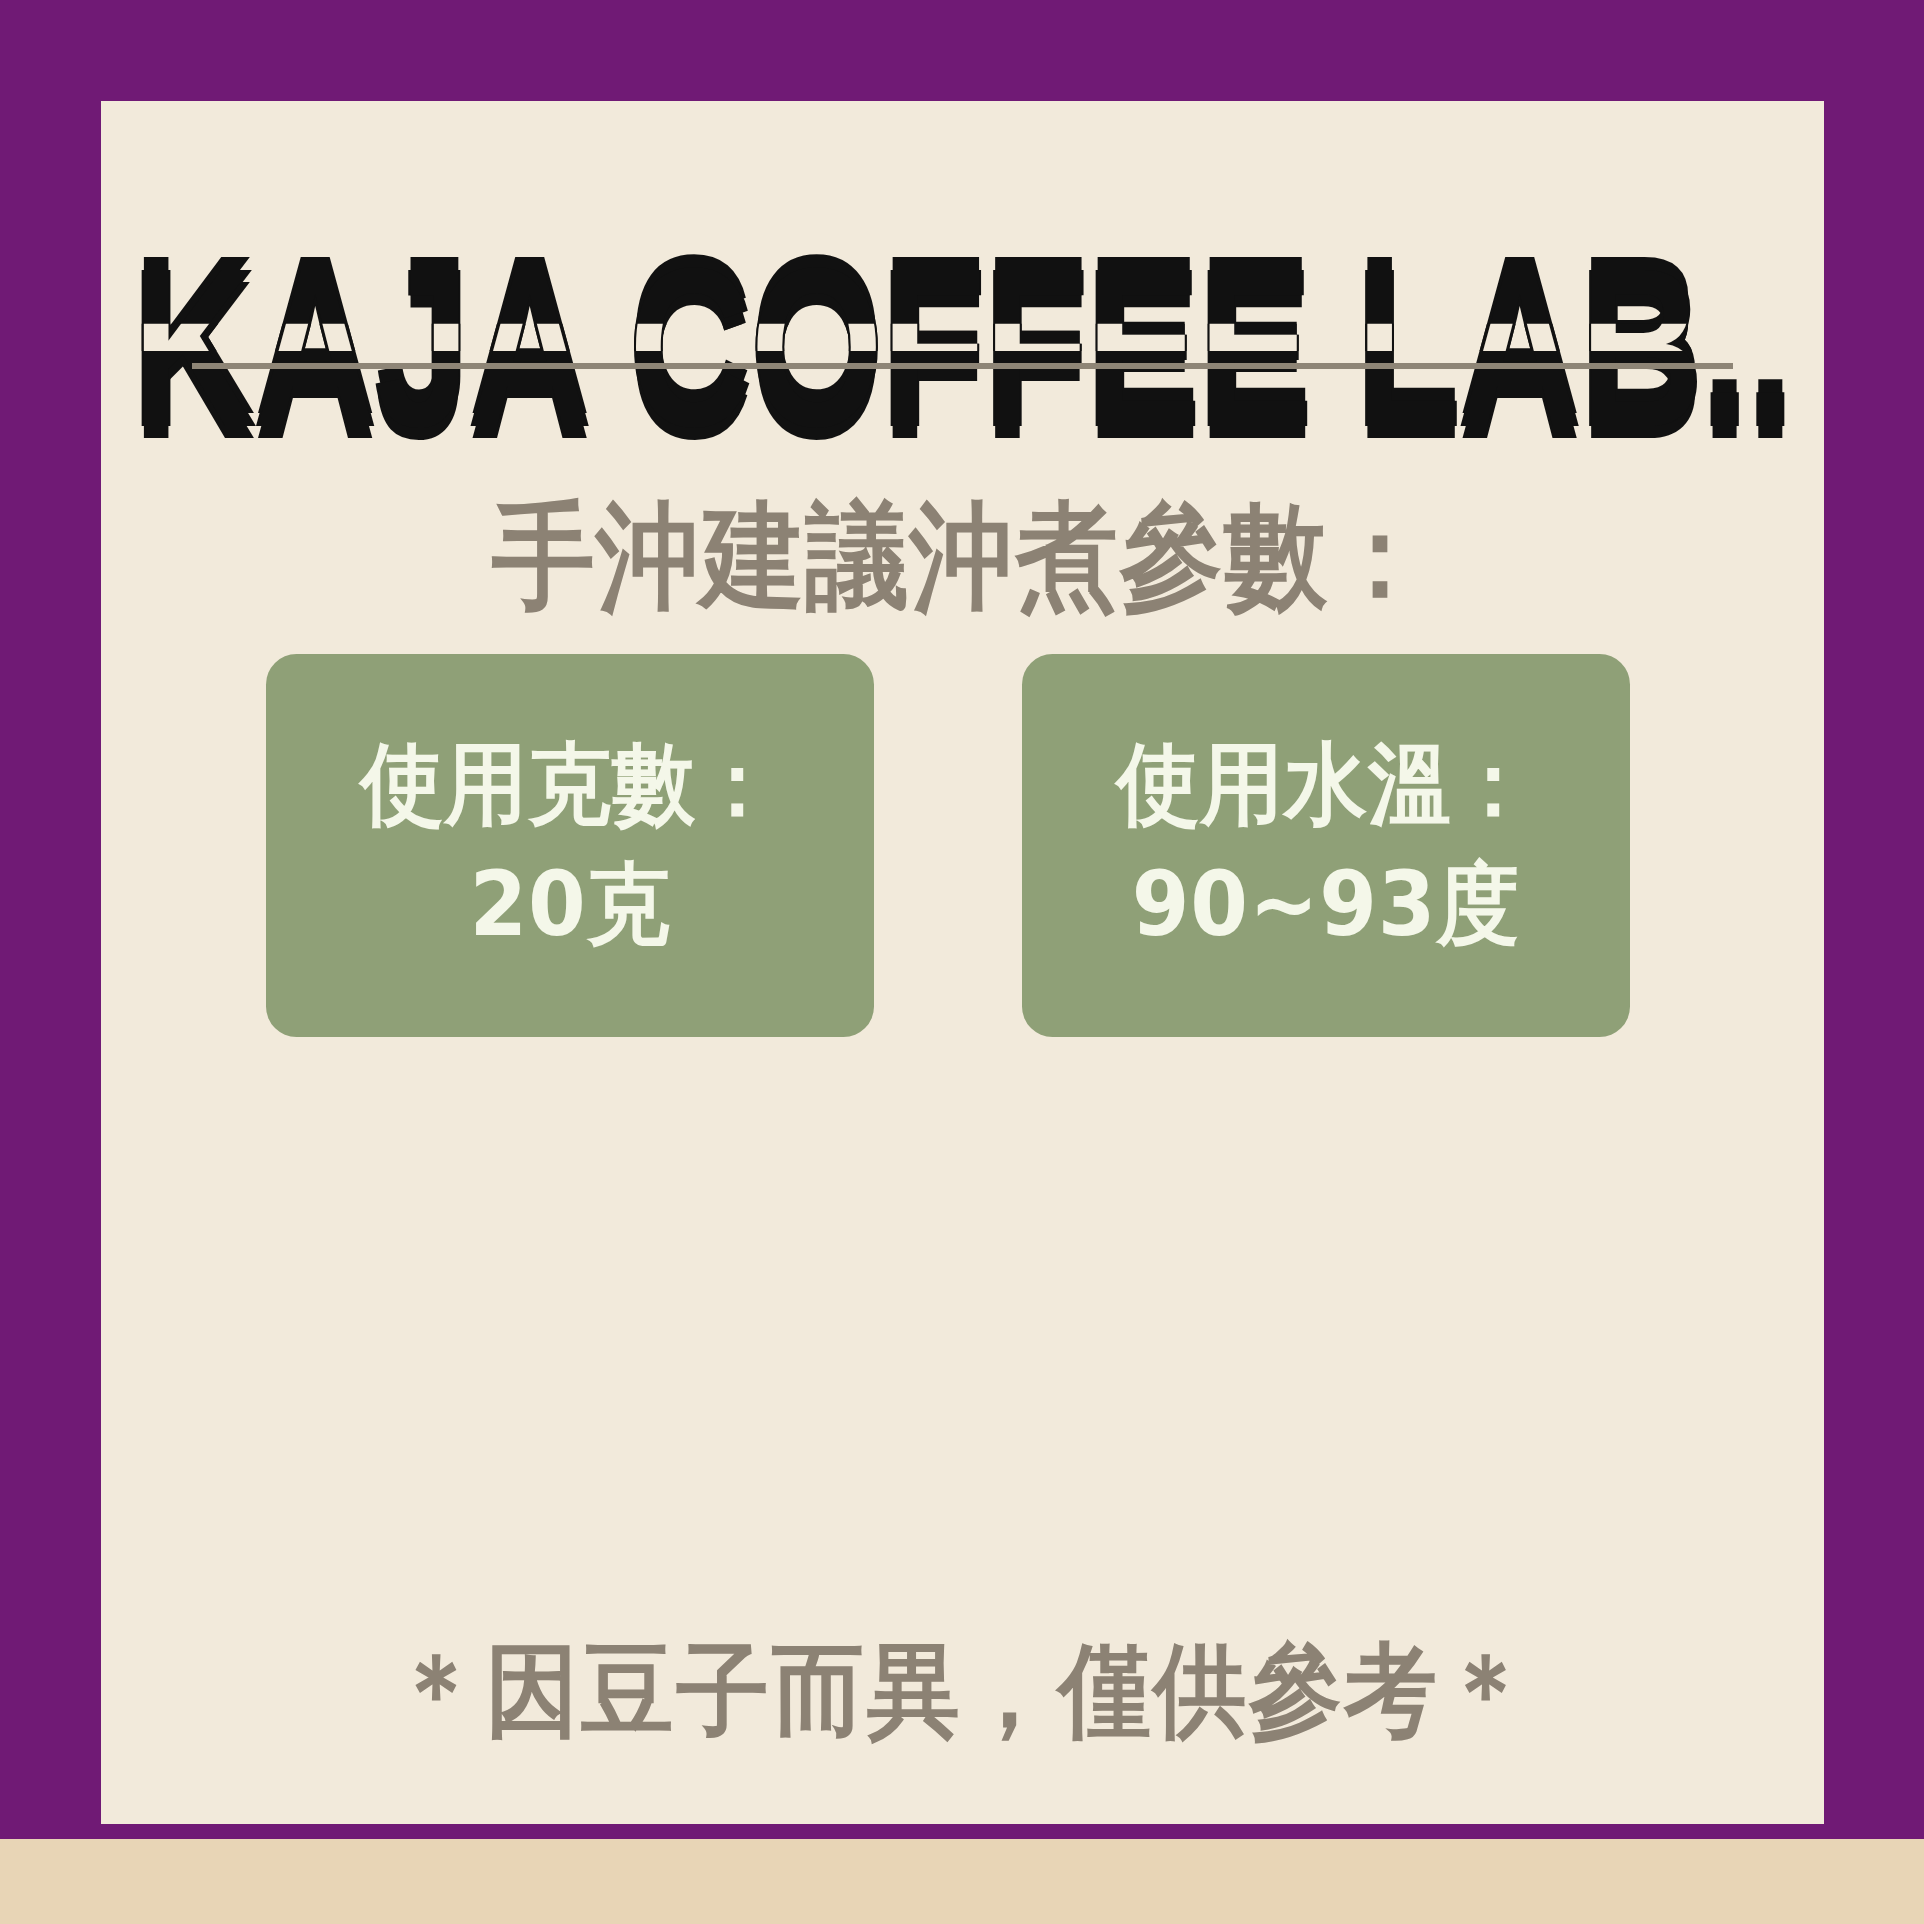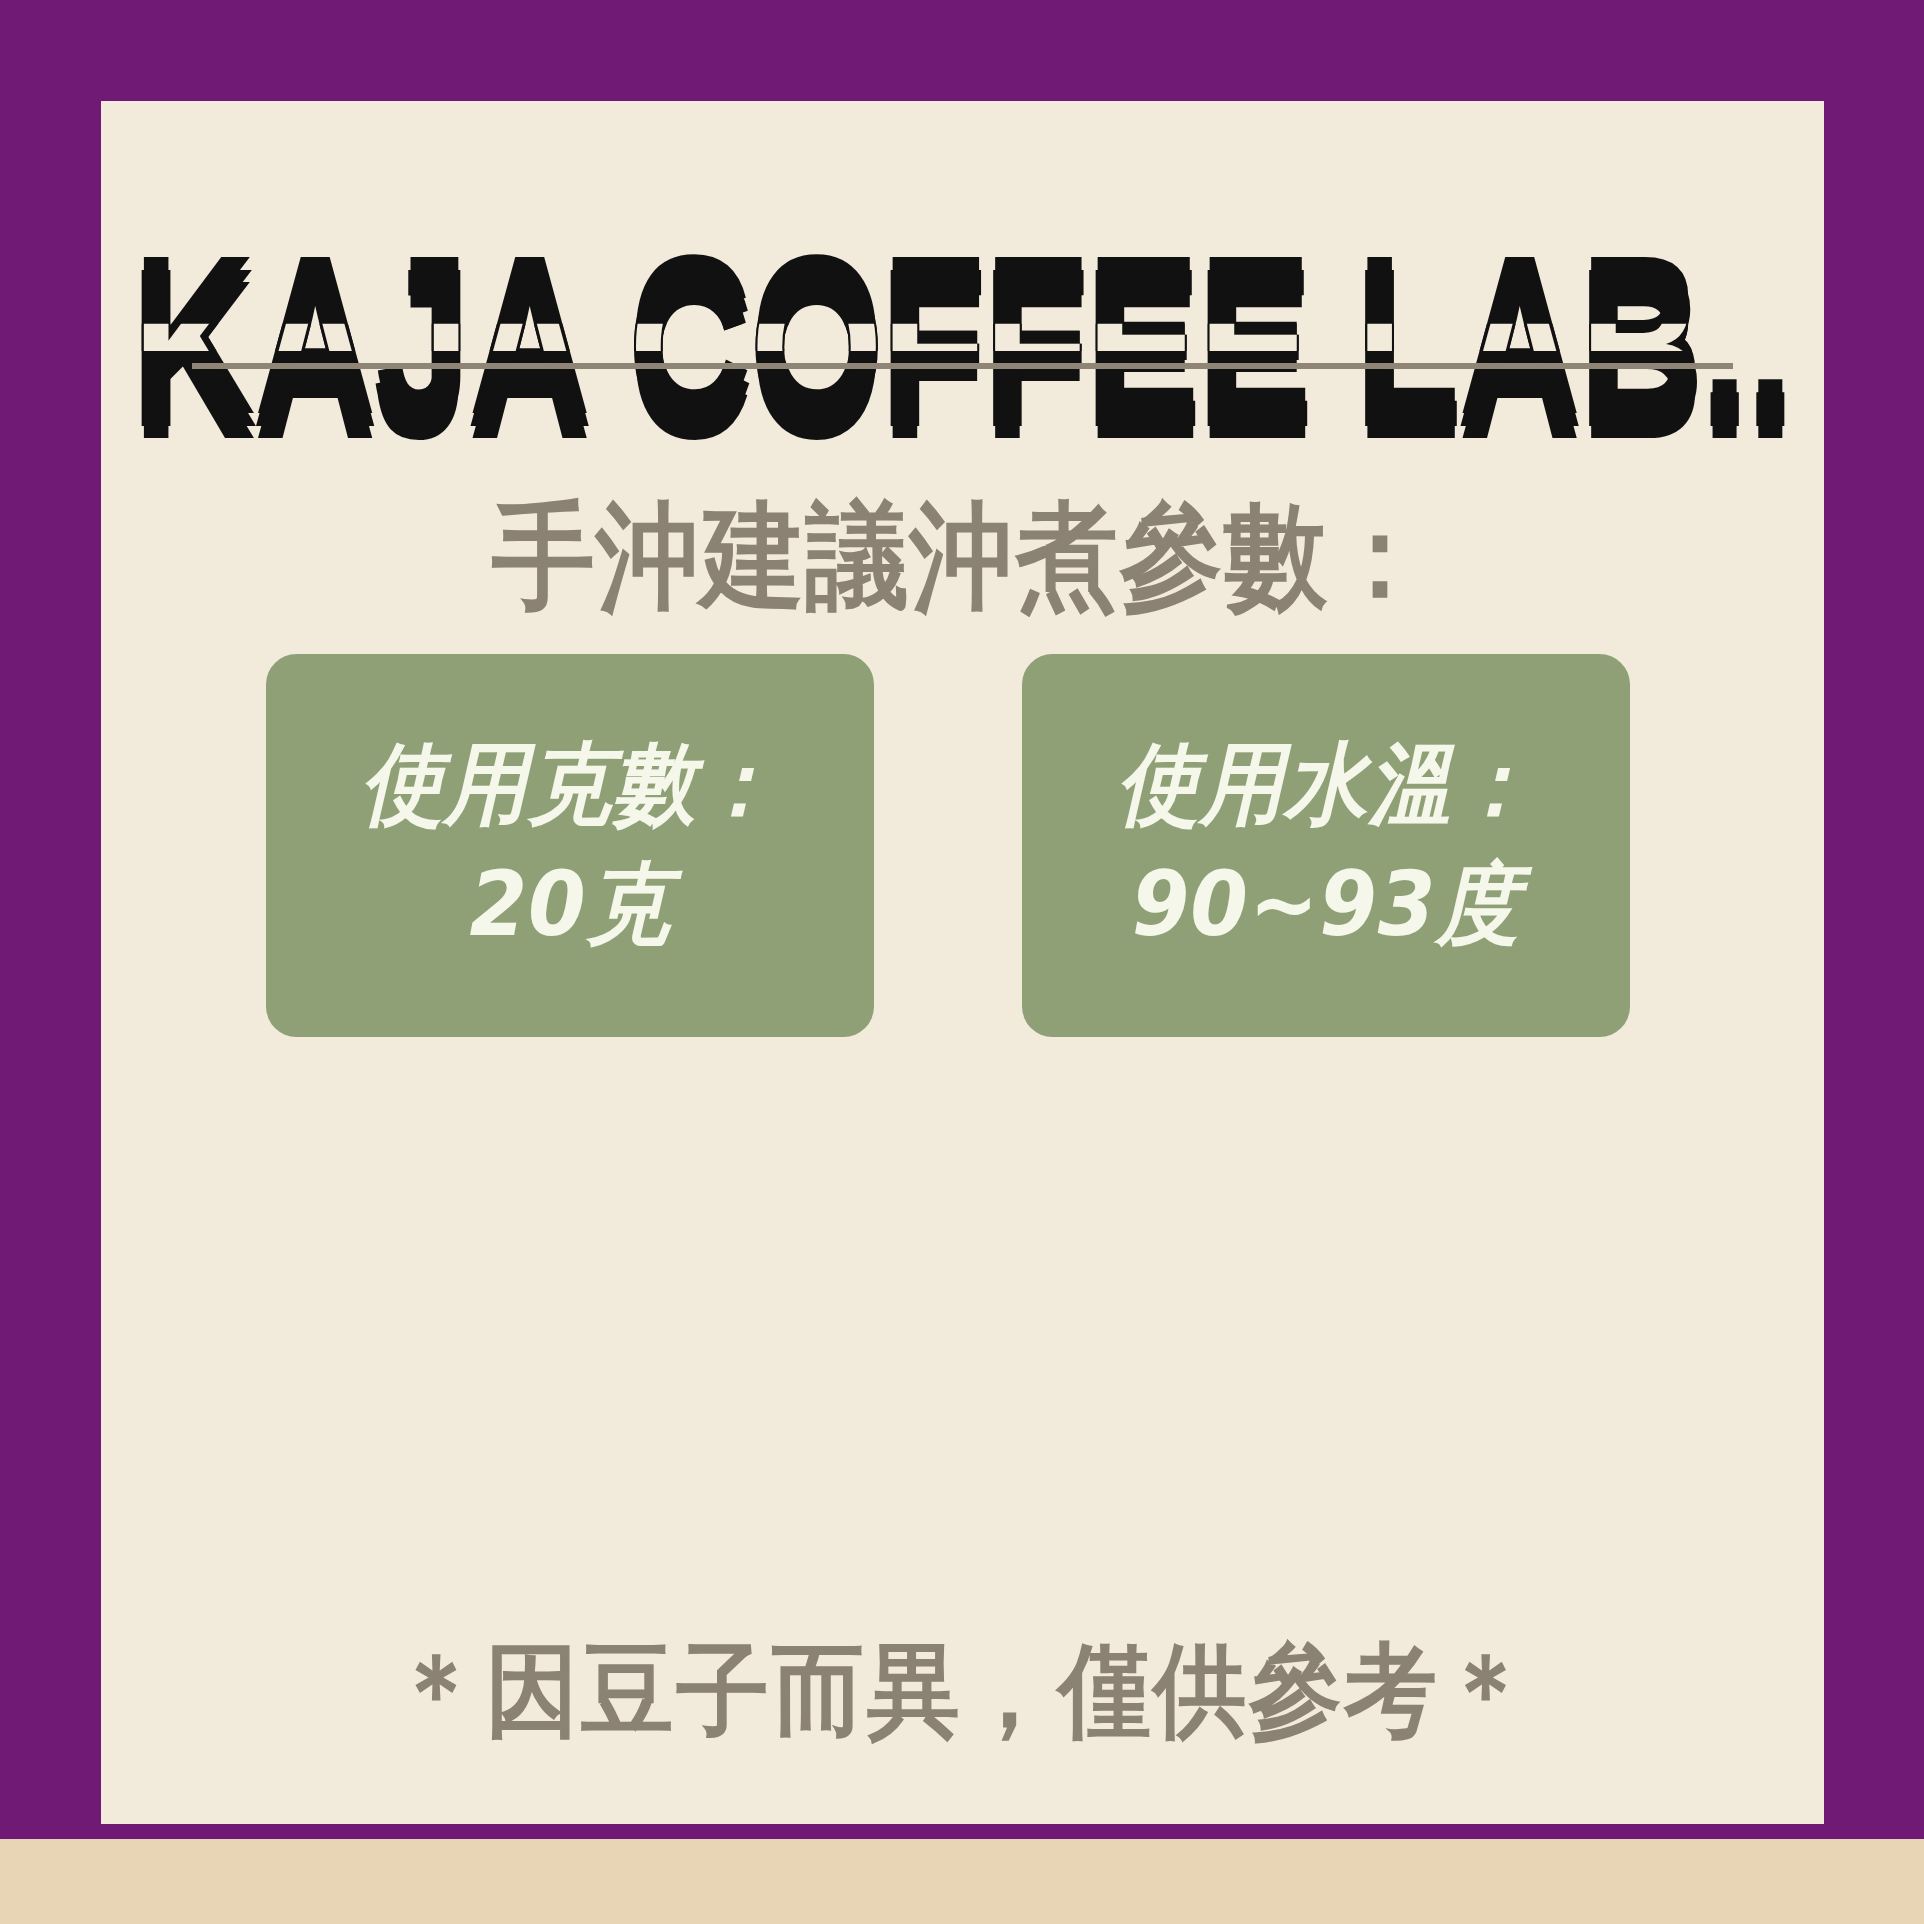--- a/index.html
+++ b/index.html
@@ -109,21 +109,20 @@
   .grid {
     position:absolute;
     left:165px;
     top:553px;
     width:1364px;
     display:grid;
     grid-template-columns:608px 608px;
     grid-template-rows:383px 380px;
     column-gap:148px;
     row-gap:132px;
-    font-style:italic;
   }
 
   .card {
     background:#8FA077;
     border-radius:30.5px;
     display:flex;
     flex-direction:column;
     justify-content:center;
     align-items:center;
     padding:0 35px;

